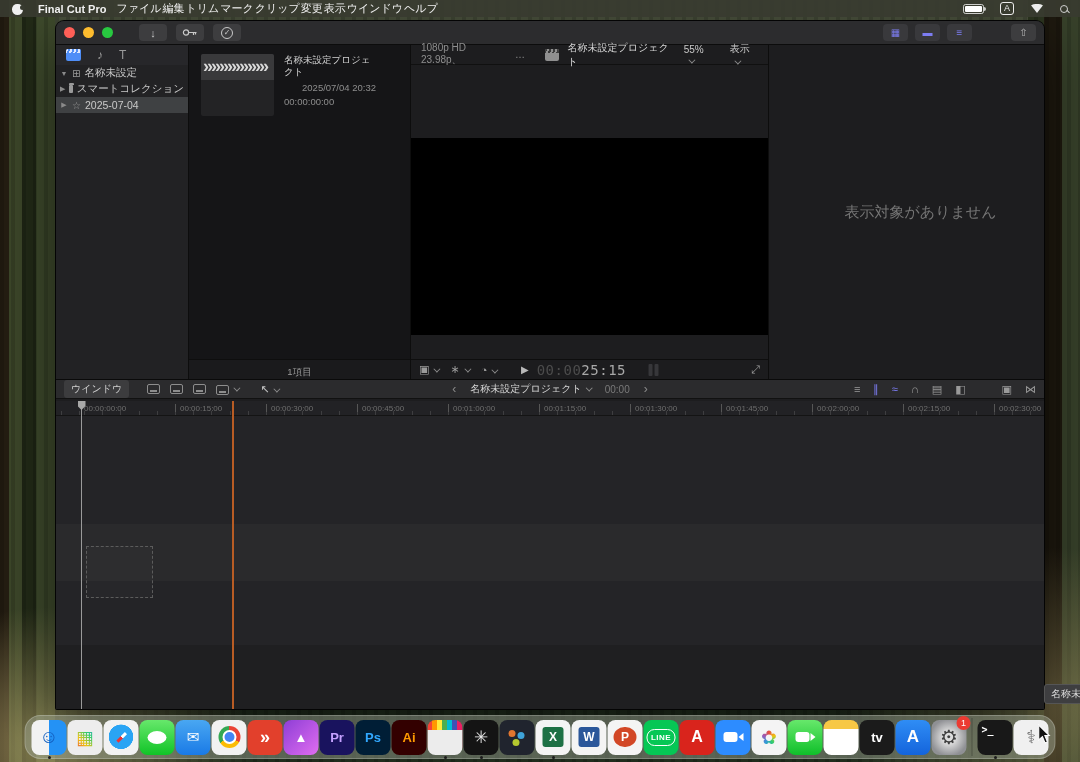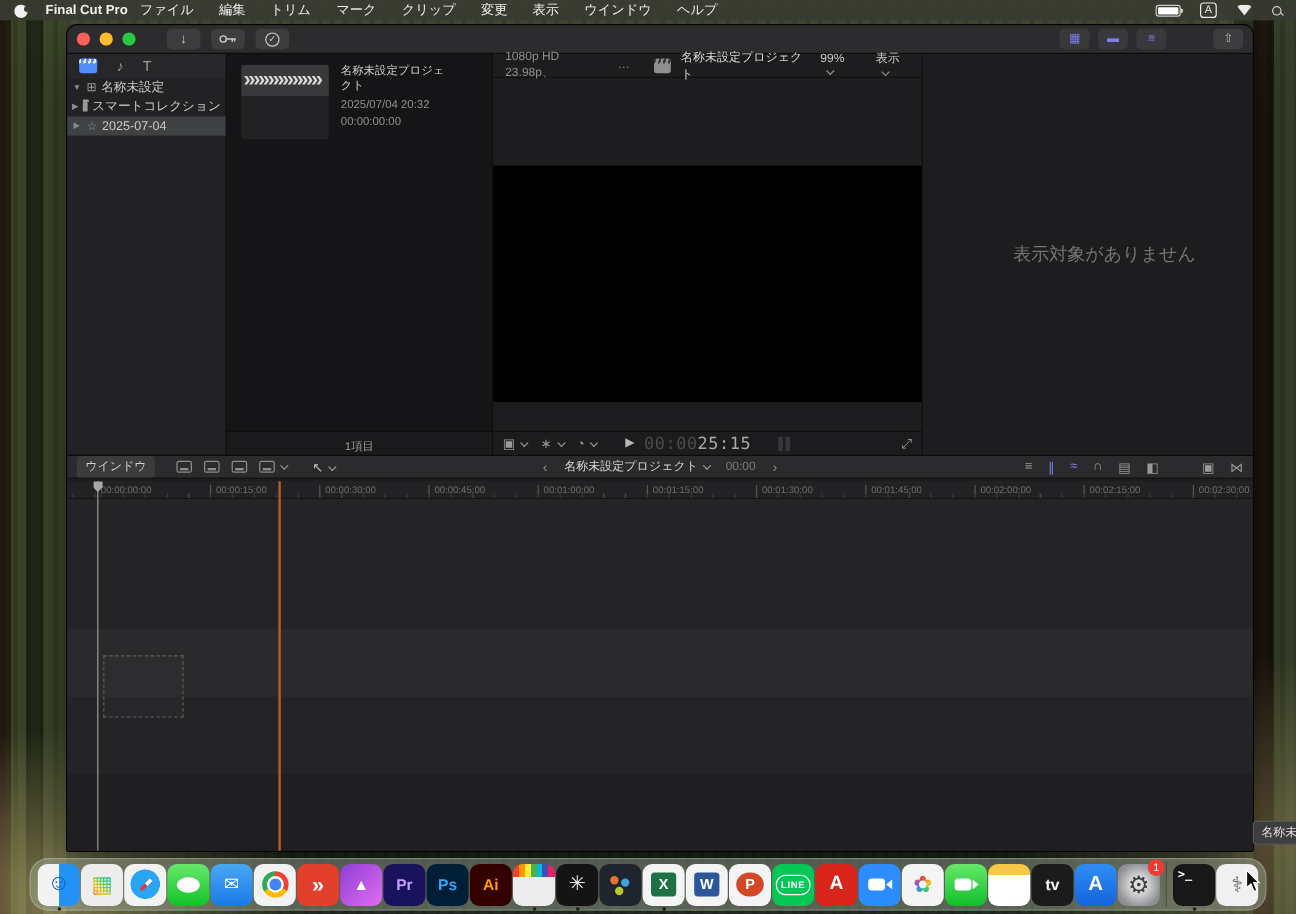--- a/index.html
+++ b/index.html
@@ -19,21 +19,21 @@
   .chev { display:inline-block; width:5px; height:5px; border-right:1.4px solid #8d8d8d; border-bottom:1.4px solid #8d8d8d; transform:rotate(45deg) translateY(-2px); margin-left:4px; }
   .mag { display:inline-block; width:8px; height:8px; border:1.4px solid #cfcfcf; border-radius:50%; position:relative; }
   .mag::after { content:""; position:absolute; width:4px; height:1.4px; background:#cfcfcf; transform:rotate(45deg); right:-3px; bottom:-1px; }
 
   
   .menubar { position:absolute; top:0; left:0; right:0; height:17px; background:rgba(56,59,48,.92); display:flex; align-items:center; padding:0 12px; font-size:11px; color:#f0f0f0; z-index:50; }
   .apple { width:12px; height:14px; position:relative; margin-right:4px; }
   .apple::before { content:""; position:absolute; bottom:1px; left:0; width:11px; height:11px; background:#f0f0f0; border-radius:46% 46% 50% 50%; }
   .apple::after { content:""; position:absolute; right:-1px; top:3px; width:5px; height:5px; border-radius:50%; background:#383b30; }
   .appname { font-weight:bold; margin:0 10px 0 10px; }
-  .menus { display:flex; gap:21px; }
+  .menus { display:flex; gap:1px; }
   .menus > span { cursor:default; }
   .mb-right { margin-left:auto; display:flex; align-items:center; gap:16px; }
   .batt { width:21px; height:10px; border:1px solid rgba(255,255,255,.75); border-radius:2.5px; position:relative; }
   .batt::before { content:""; position:absolute; inset:1px; background:#fff; border-radius:1px; }
   .batt::after { content:""; position:absolute; right:-3.5px; top:2.5px; width:2px; height:4px; background:rgba(255,255,255,.75); border-radius:0 2px 2px 0; }
   .inputA { border:1.3px solid #ececec; border-radius:3px; font-size:9px; padding:0 3px; line-height:11px; color:#ececec; }
   .wifi { width:0; height:0; border-left:7px solid transparent; border-right:7px solid transparent; border-top:9px solid #ececec; border-radius:40%; }
 
   
   .window { position:absolute; left:55px; top:20px; width:990px; height:690px; background:#1d1d1f; border-radius:9px 9px 2px 2px; box-shadow:0 22px 55px rgba(0,0,0,.55); border:1px solid rgba(0,0,0,.85); overflow:hidden; z-index:10; }
@@ -68,21 +68,21 @@
   .ic-strip { width:16px; height:10px; border:1px solid #9a9a9a; border-radius:2px; position:relative; }
   .ic-strip::after { content:""; position:absolute; left:1px; right:1px; bottom:1px; height:2px; background:#9a9a9a; }
   .ic-list { width:14px; height:10px; border:1px solid #9a9a9a; border-radius:2px; position:relative; }
   .ic-list::after { content:""; position:absolute; left:2px; right:2px; top:2px; height:1px; background:#9a9a9a; box-shadow:0 2px 0 #9a9a9a, 0 4px 0 #9a9a9a; }
   .b-content { flex:1; position:relative; }
   .clip { position:absolute; left:12px; top:9px; display:flex; }
   .thumb { width:73px; height:62px; background:#232325; border-radius:2px; overflow:hidden; }
   .thumb-top { height:26px; background:#39393b; color:#d8d8d8; font-size:18px; font-weight:bold; letter-spacing:-2px; line-height:24px; padding-left:2px; overflow:hidden; white-space:nowrap; }
   .thumb-top::before { content:"»»»»»»»»"; }
   .clip-info { margin-left:10px; width:92px; font-size:9.5px; color:#d2d2d2; line-height:1.25; }
-  .clip-info .meta { color:#8e8e8e; margin-top:4px; }
+  .clip-info .meta { color:#8e8e8e; margin-top:4px;text-align:right; }
   .clip-info .meta2 { color:#8e8e8e; margin-top:2px; }
   .panel-foot { height:20px; background:#1a1a1c; border-top:1px solid #0e0e0e; display:flex; align-items:flex-end; justify-content:center; font-size:9.5px; color:#9a9a9a; }
 
   .viewer { width:358px; background:#1d1d1f; border-right:1px solid #0d0d0d; display:flex; flex-direction:column; }
   .v-head { justify-content:flex-start; padding:0 10px; gap:8px; }
   .v-head .fmt { color:#8e8e8e; }
   .v-head .proj { color:#d6d6d6; }
   .v-head .zoom { margin-left:auto; color:#c9c9c9; }
   .v-head .view { margin-left:10px; color:#c9c9c9; }
   .v-content { flex:1; position:relative; }
@@ -264,21 +264,21 @@
         <span>1項目</span>
       </div>
     </div>
 
     <div class="viewer">
       <div class="panel-head v-head">
         <span class="fmt">1080p HD 23.98p、</span>
         <span class="fmt">…</span>
         <span class="ic-clap grey" style="margin-left:12px"></span>
         <span class="proj">名称未設定プロジェクト</span>
-        <span class="zoom"><span>99%</span><span class="chev"></span></span>
+        <span class="zoom"><span>55%</span><span class="chev"></span></span>
         <span class="view"><span>表示</span><span class="chev"></span></span>
       </div>
       <div class="v-content">
         <div class="video"></div>
       </div>
       <div class="transport">
         <div class="t-icons">
           <span>▣<span class="chev"></span></span>
           <span>∗<span class="chev"></span></span>
           <span>◔<span class="chev"></span></span>

